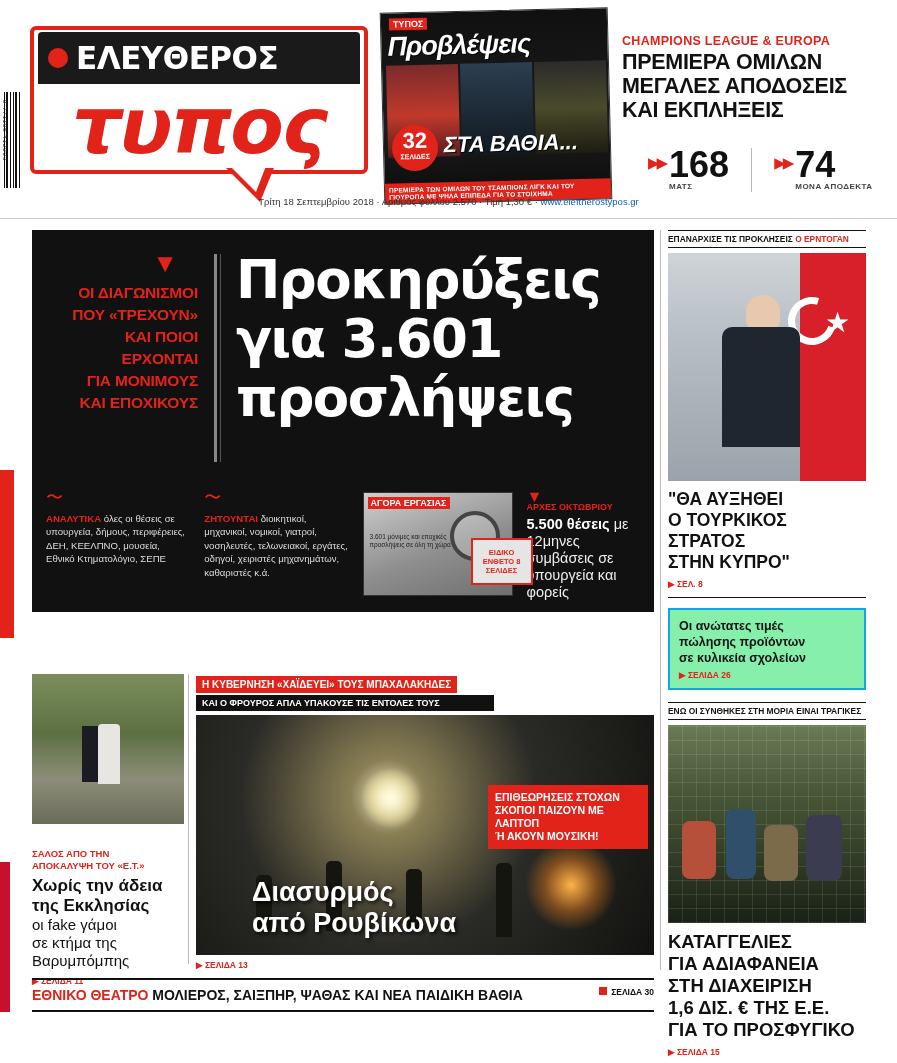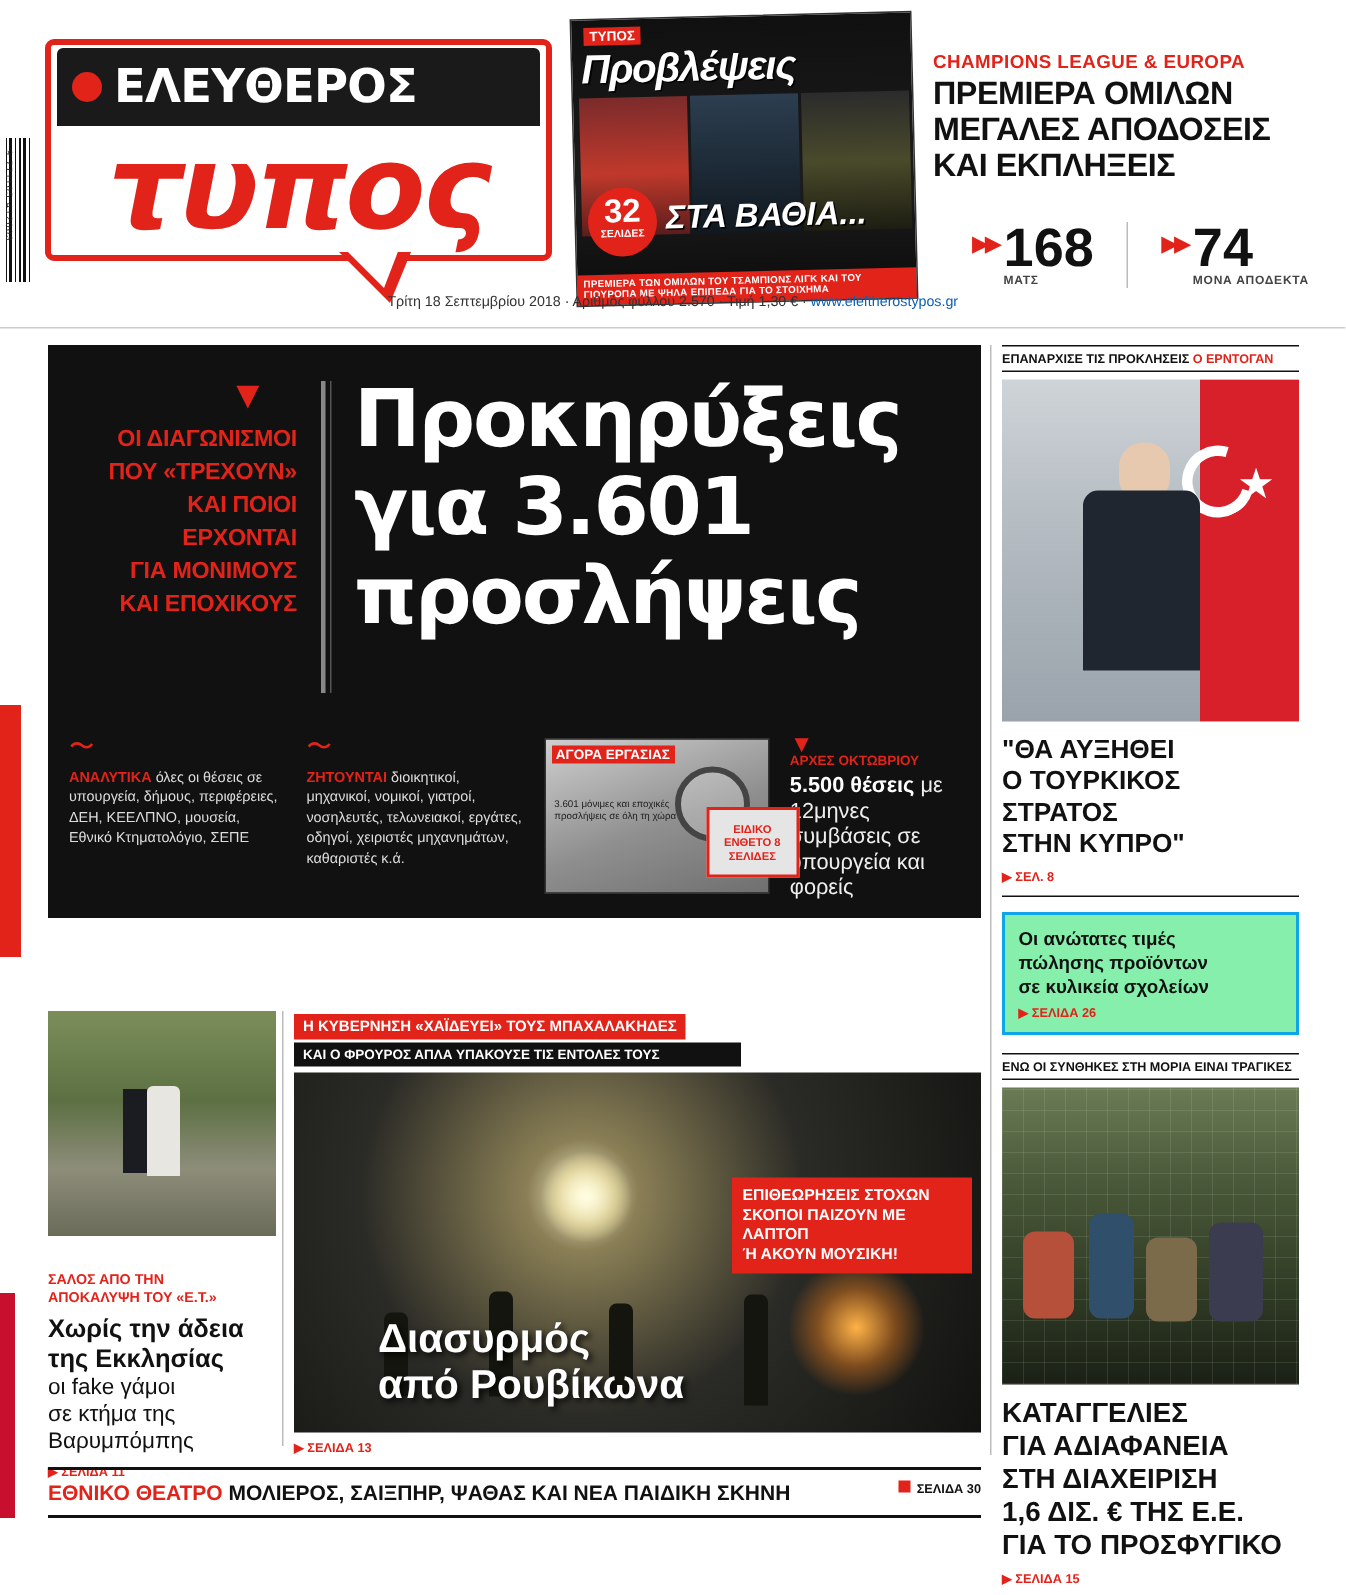--- a/index.html
+++ b/index.html
@@ -916,18 +916,18 @@
         <div>ΓΙΑ ΤΟ ΠΡΟΣΦΥΓΙΚΟ</div>
       </div>
       <div class="rc-ref">▶ ΣΕΛΙΔΑ 15</div>
     </div>
 
     <div class="footer">
       <div class="footer-ref">
         <span class="footer-sq"></span><span>ΣΕΛΙΔΑ 30</span>
       </div>
       <div class="footer-text">
-        <span class="red">ΕΘΝΙΚΟ ΘΕΑΤΡΟ</span><span> ΜΟΛΙΕΡΟΣ, ΣΑΙΞΠΗΡ, ΨΑΘΑΣ ΚΑΙ ΝΕΑ ΠΑΙΔΙΚΗ ΣΚΗΝΗ</span>
+        <span class="red">ΕΘΝΙΚΟ ΘΕΑΤΡΟ</span><span> ΜΟΛΙΕΡΟΣ, ΣΑΙΞΠΗΡ, ΨΑΘΑΣ ΚΑΙ ΝΕΑ ΠΑΙΔΙΚΗ ΒΑΘΙΑ</span>
       </div>
     </div>
 
   </div>
 </div>
 
 </body></html>

